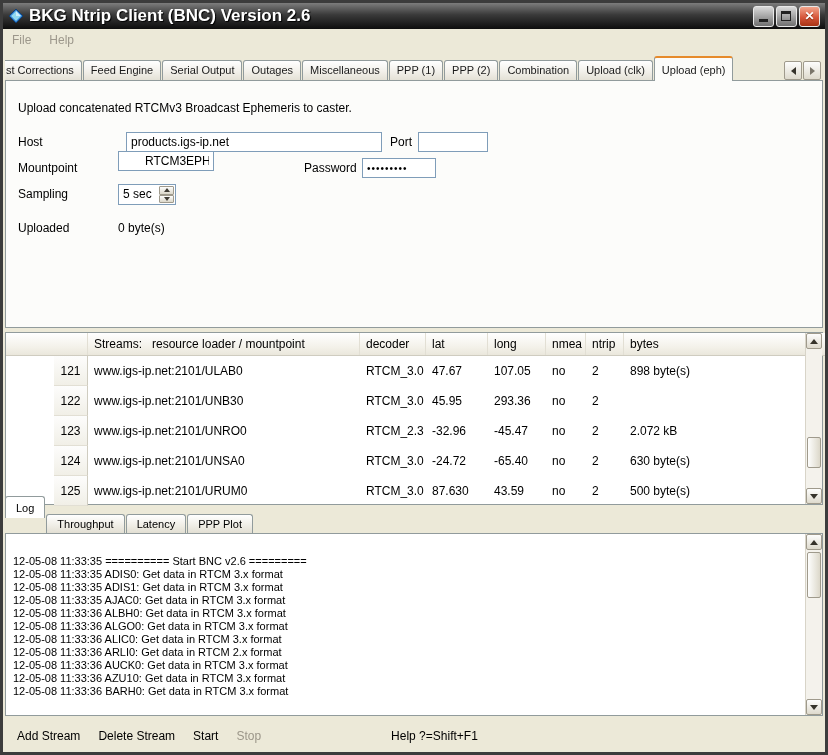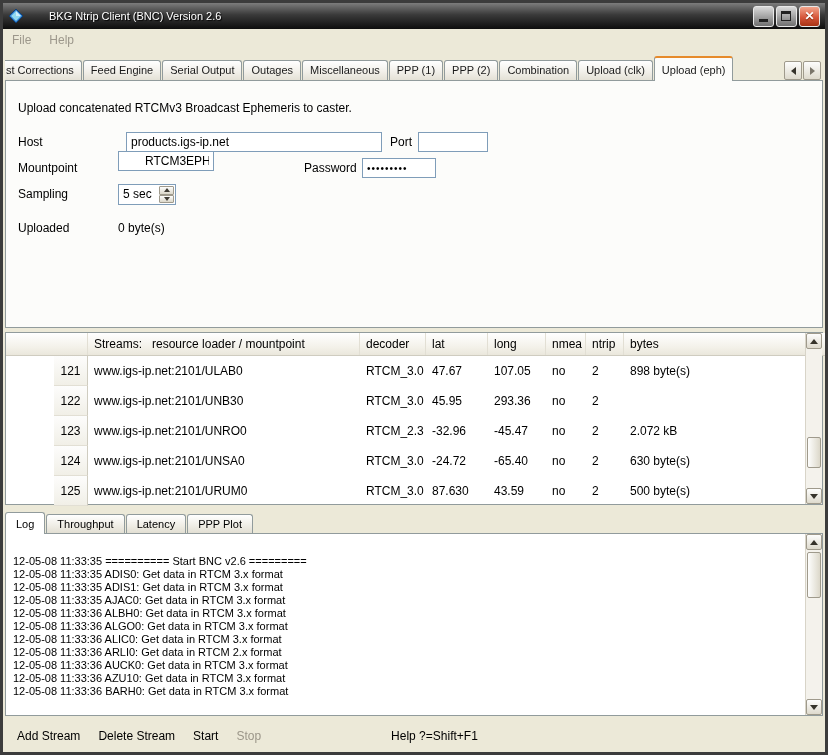--- a/index.html
+++ b/index.html
@@ -6,22 +6,22 @@
   .window{
     position:relative;width:828px;height:755px;box-sizing:border-box;
     border:3px solid #3c3c3c;background:#ece9d8;overflow:hidden;
     font-family:"Liberation Sans",sans-serif;font-size:12px;color:#000;
   }
   
   .titlebar{position:absolute;top:0;left:0;right:0;height:26px;
     background:linear-gradient(180deg,#7d7d7d 0%,#3a3a3a 45%,#0d0d0d 100%);
     display:flex;align-items:center;padding:0 5px;}
   .app-icon{width:16px;height:16px;margin-right:5px;display:inline-flex;}
-  .title{flex:1;color:#fff;font-weight:normal;font-size:11px;text-shadow:1px 1px 1px #000;
-    white-space:nowrap;overflow:hidden;margin-left:20px;}
+  .title{flex:1;color:#fff;font-weight:bold;font-size:17px;text-shadow:1px 1px 1px #000;
+    white-space:nowrap;overflow:hidden;}
   .winbtns{display:flex;align-items:center;}
   .wbtn{position:relative;width:21px;height:21px;margin-left:2px;border-radius:3px;
     border:1px solid #e8e8e8;box-sizing:border-box;display:flex;align-items:center;justify-content:center;cursor:default;}
   .wbtn.minmax{background:linear-gradient(#d9d9d9,#8f8f8f 70%,#6f6f6f);}
   .wbtn.close{background:linear-gradient(#f2a58c,#d6563a 55%,#a83314);}
   .g-min{position:absolute;left:5px;bottom:4px;width:9px;height:3px;background:#222;}
   .g-max{position:absolute;left:4px;top:4px;width:10px;height:10px;box-sizing:border-box;
     border:1px solid #222;border-top-width:3px;background:transparent;}
   .g-x{color:#fff;font-size:12px;font-weight:bold;text-shadow:0 1px 1px #7c2000;line-height:1;}
   
@@ -78,21 +78,21 @@
   .sb-track{flex:1;position:relative;}
   .sb-thumb{position:absolute;left:1px;right:1px;box-sizing:border-box;border:1px solid #9f9a8c;border-radius:2px;
     background:linear-gradient(90deg,#fefefd,#dcd8ca);}
   .arr-up{width:0;height:0;border-left:4px solid transparent;border-right:4px solid transparent;border-bottom:5px solid #36332b;}
   .arr-down{width:0;height:0;border-left:4px solid transparent;border-right:4px solid transparent;border-top:5px solid #36332b;}
   
   .bottom-tabs{position:absolute;top:509px;left:2px;height:22px;display:flex;align-items:flex-end;z-index:2;}
   .btab{flex:0 0 auto;height:19px;box-sizing:border-box;padding:3px 10px 0;margin-right:1px;margin-bottom:1px;
     font-size:11px;background:linear-gradient(#ffffff,#efede5 60%,#e2dfd3);
     border:1px solid #919b9c;border-bottom:none;border-radius:3px 3px 0 0;}
-  .btab.active{height:22px;margin-bottom:0;padding-top:5px;background:#fff;z-index:3;position:relative;}
+  .btab.active{height:22px;margin-bottom:16px;padding-top:5px;background:#fff;z-index:3;position:relative;}
   .log{position:absolute;top:530px;left:2px;right:2px;height:183px;box-sizing:border-box;
     border:1px solid #919b9c;background:#fff;}
   .log-lines{position:absolute;top:1px;left:1px;right:18px;bottom:1px;overflow:hidden;
     padding:20px 6px 0 6px;font-size:11px;line-height:13px;}
   .log-line{white-space:pre;}
   
   .toolbar{position:absolute;top:716px;left:0;right:0;height:33px;display:flex;align-items:center;
     padding-left:8px;gap:6px;}
   .flatbtn{background:none;border:none;font:12px "Liberation Sans",sans-serif;color:#000;padding:4px 6px;cursor:default;text-align:right;}
   .flatbtn.disabled{color:#9b9689;}

